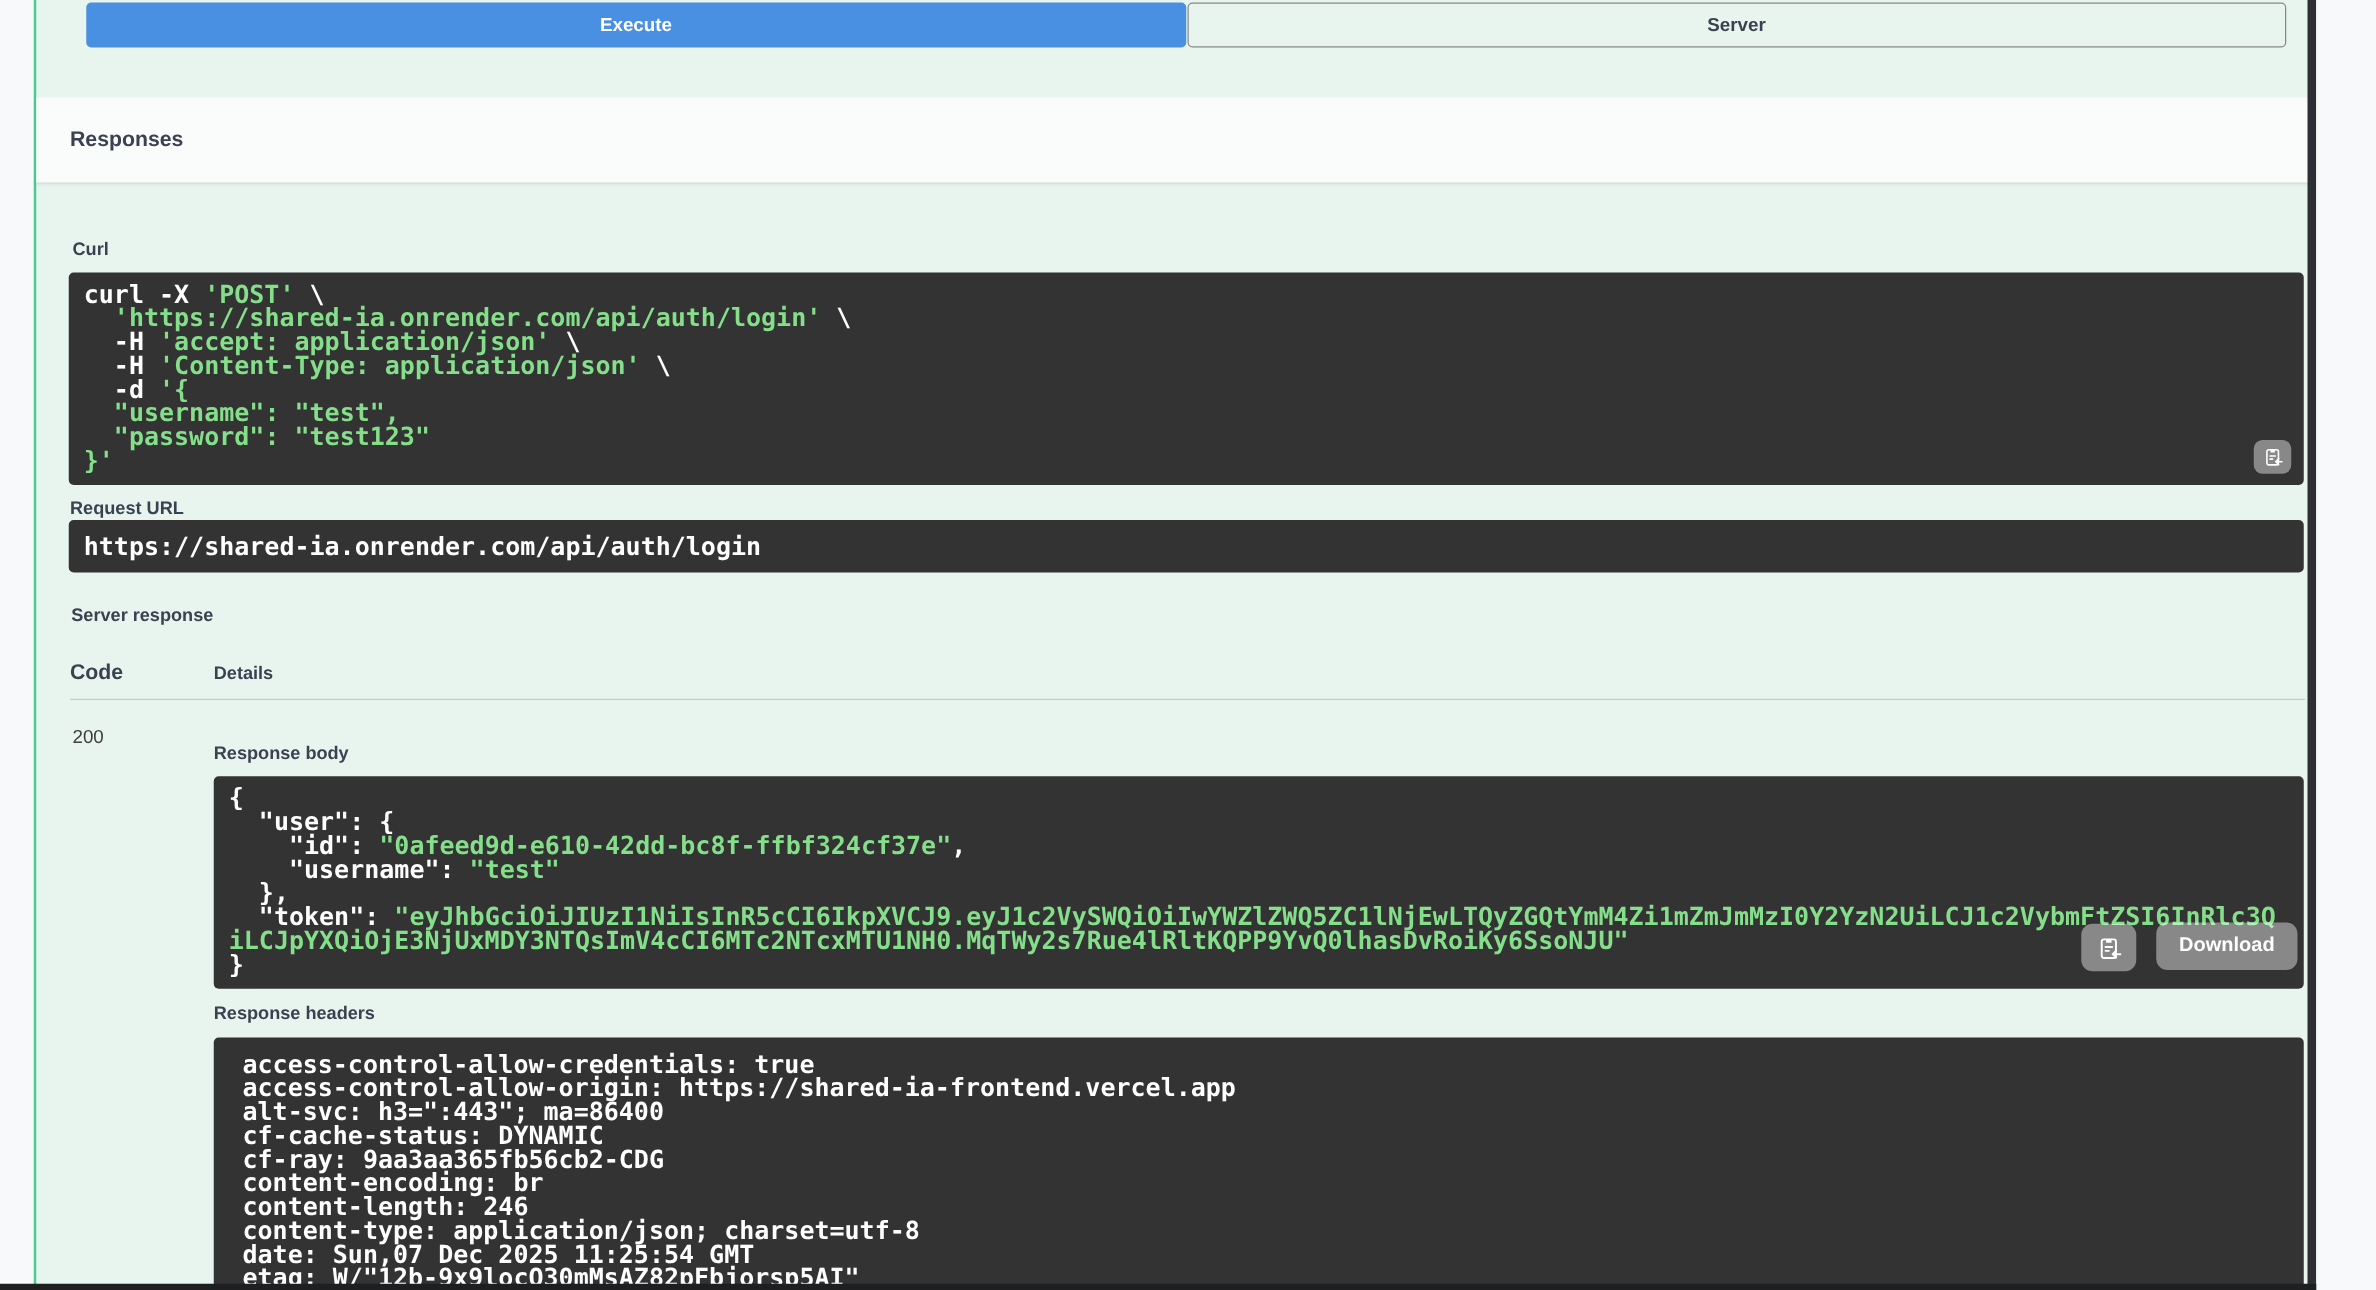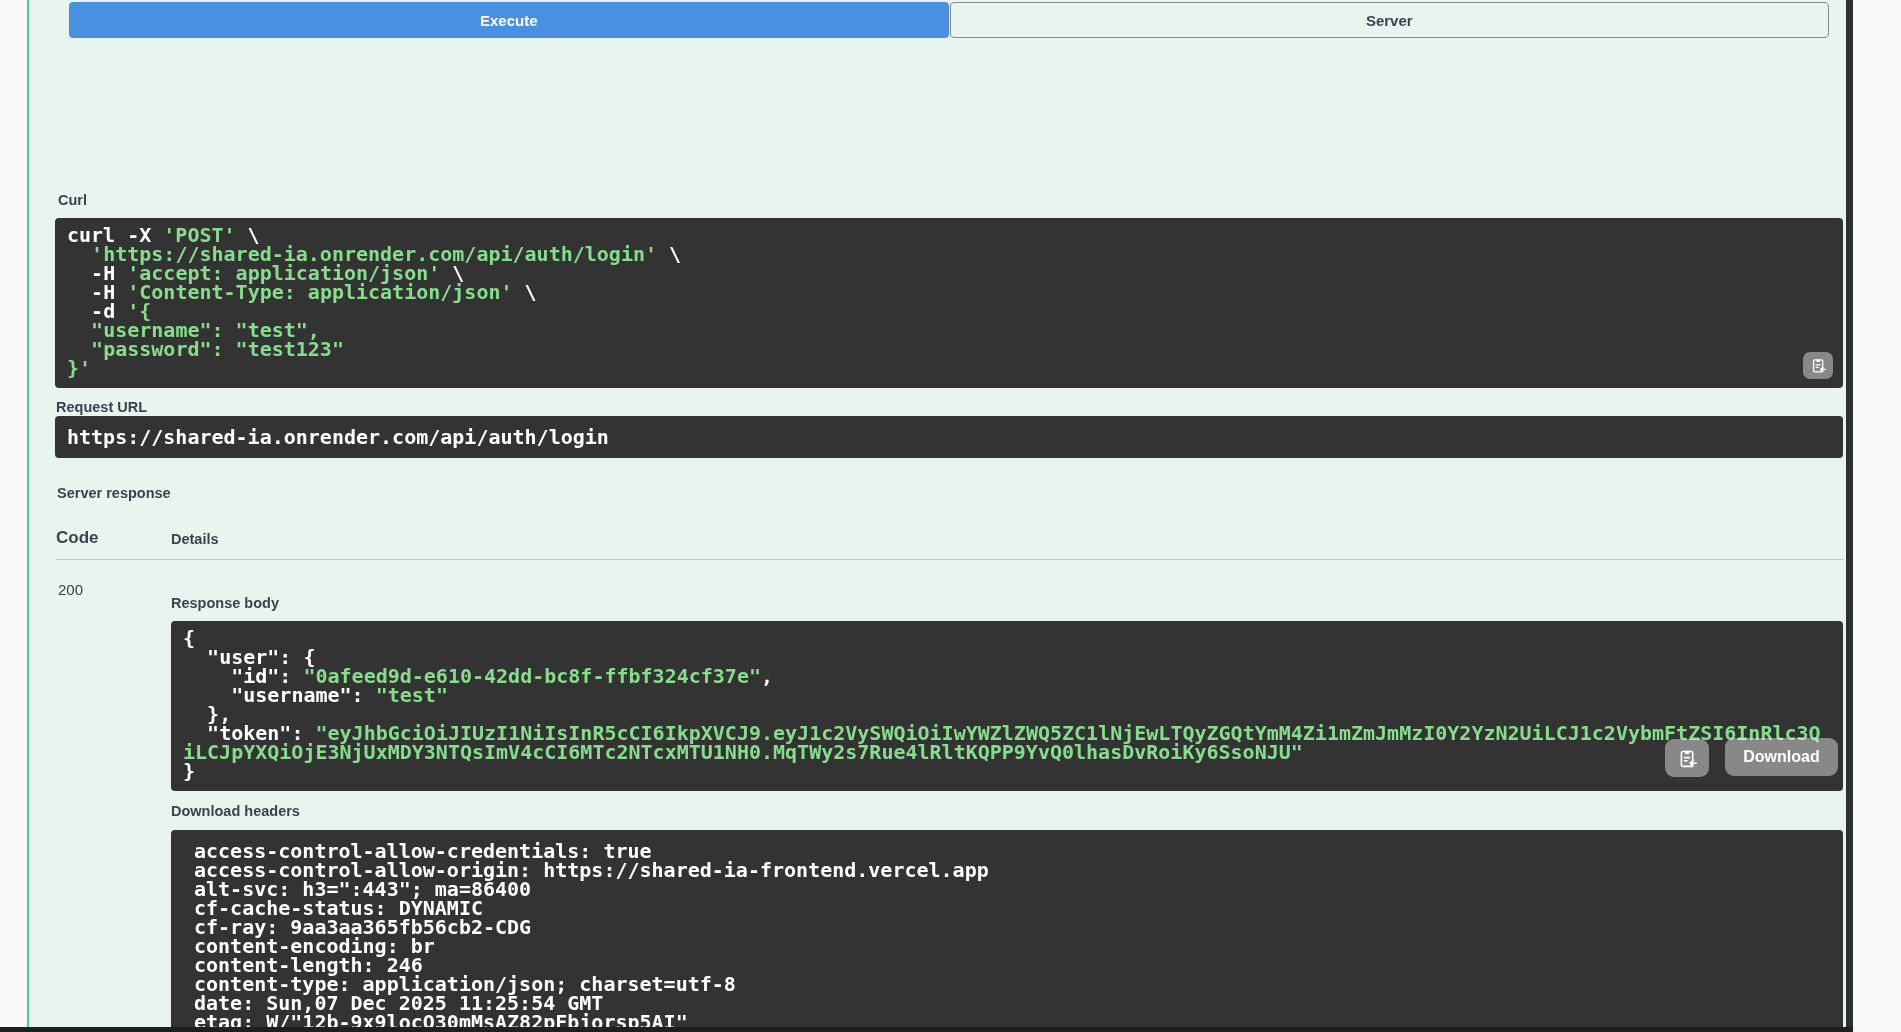--- a/index.html
+++ b/index.html
@@ -76,20 +76,23 @@
 
 <div class="page">
 
   <div class="opblock"></div>
 
   <div class="btn-row">
     <button class="btn-execute">Execute</button>
     <button class="btn-clear">Server</button>
   </div>
 
+  <div class="responses-header">
+    <span class="responses-title">Responses</span>
+  </div>
 
   <div class="sec-label" style="left:58px; top:192px;">Curl</div>
   <div class="codeblock curl-block">
     <pre><span class="tok-w">curl -X </span><span class="tok-g">'POST'</span><span class="tok-w"> \</span>
 <span class="tok-w">  </span><span class="tok-g">'https://shared-ia.onrender.com/api/auth/login'</span><span class="tok-w"> \</span>
 <span class="tok-w">  -H </span><span class="tok-g">'accept: application/json'</span><span class="tok-w"> \</span>
 <span class="tok-w">  -H </span><span class="tok-g">'Content-Type: application/json'</span><span class="tok-w"> \</span>
 <span class="tok-w">  -d </span><span class="tok-g">'{</span>
 <span class="tok-g">  "username": "test",</span>
 <span class="tok-g">  "password": "test123"</span>
@@ -132,21 +135,21 @@
       <svg width="21" height="21" viewBox="0 0 24 24">
         <rect x="5" y="4" width="13" height="17" rx="2"></rect>
         <path d="M9 4 h5 v3 h-5 z" fill="#ffffff" stroke="none"></path>
         <path d="M8.5 11 h6 M8.5 14.5 h3"></path>
         <path d="M22 17.5 h-7 M15 17.5 l3.2 -3.2 M15 17.5 l3.2 3.2"></path>
       </svg>
     </span>
   </button>
   <button class="download-btn">Download</button>
 
-  <div class="sec-label" style="left:171px; top:803px; font-weight:bold;">Download headers</div>
+  <div class="sec-label" style="left:171px; top:803px; font-weight:bold;">Response headers</div>
   <div class="codeblock respheaders-block">
     <pre>access-control-allow-credentials: true
 access-control-allow-origin: https://shared-ia-frontend.vercel.app
 alt-svc: h3=":443"; ma=86400
 cf-cache-status: DYNAMIC
 cf-ray: 9aa3aa365fb56cb2-CDG
 content-encoding: br
 content-length: 246
 content-type: application/json; charset=utf-8
 date: Sun,07 Dec 2025 11:25:54 GMT

